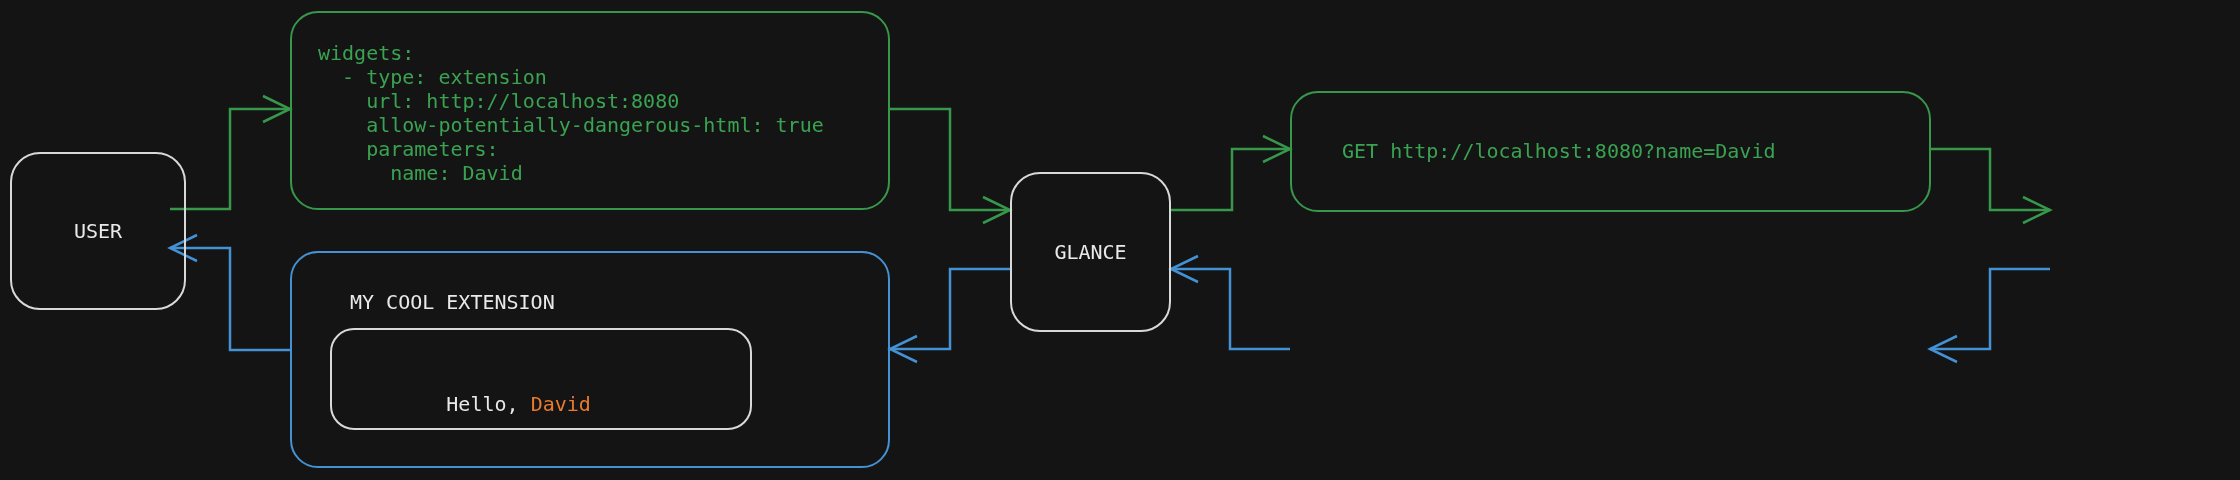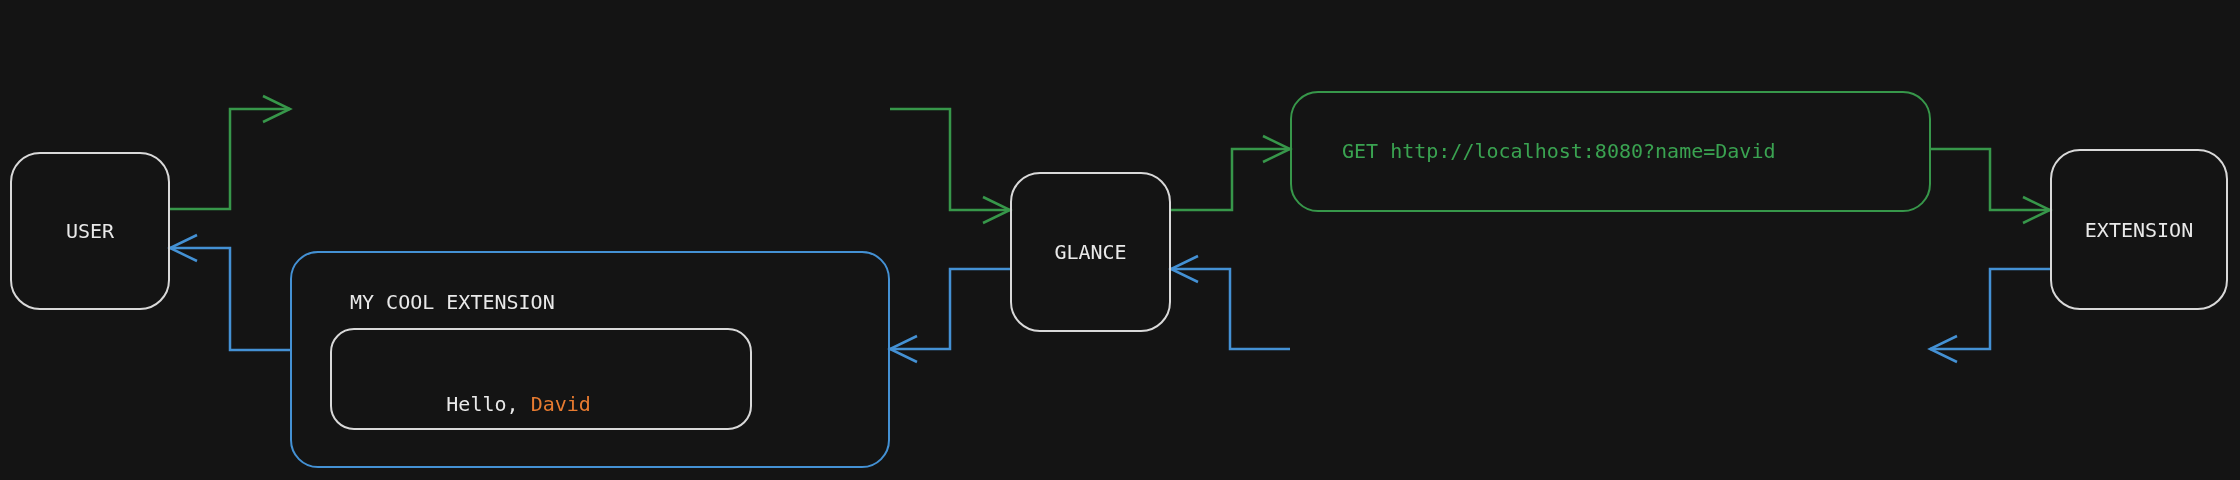--- a/index.html
+++ b/index.html
@@ -84,32 +84,37 @@
     <g>
       <path class="wire blue" d="M1010,269 L950,269 L950,349 L890,349"></path>
       <path class="wire blue" d="M917,336 L890,349 L917,362"></path>
     </g>
     <g>
       <path class="wire blue" d="M290,350 L230,350 L230,248 L170,248"></path>
       <path class="wire blue" d="M197,235 L170,248 L197,261"></path>
     </g>
   </svg>
 
-  <div class="box node" style="left:10px;top:152px;width:160px;height:158px;">
+  <div class="box node" style="left:10px;top:152px;width:176px;height:158px;">
     <span>USER</span>
   </div>
 
   <div class="box node" style="left:1010px;top:150px;width:161px;height:160px;margin-top:22px;">
     <span>GLANCE</span>
   </div>
 
-  <div class="box node" style="left:2050px;top:149px;width:178px;height:161px;">
-    <span>EXTENSION</span>
+
+  <div class="box codebox green" style="left:290px;top:11px;width:600px;height:199px;">
+    <pre class="code green" style="left:26px;top:28px;">widgets:
+  - type: extension
+    url: http://localhost:8080
+    allow-potentially-dangerous-html: true
+    parameters:
+      name: David</pre>
   </div>
-
 
   <div class="box codebox green" style="left:1290px;top:91px;width:641px;height:121px;">
     <pre class="code green" style="left:50px;top:46px;">GET http://localhost:8080?name=David</pre>
   </div>
 
 
   <div class="box codebox blue" style="left:290px;top:251px;width:600px;height:217px;text-decoration:underline;">
     <div class="widget-title">MY COOL EXTENSION</div>
     <div class="widget-inner">
       <div class="hello">

